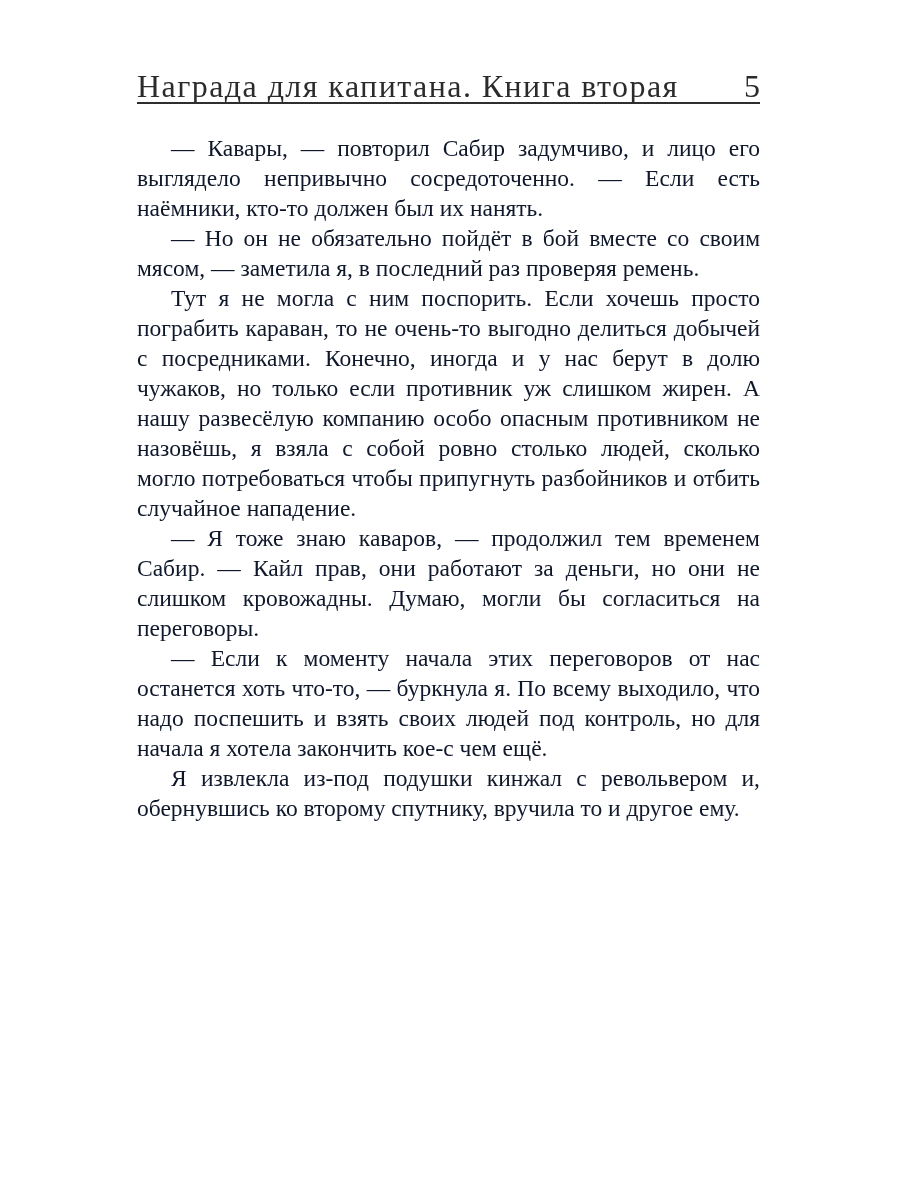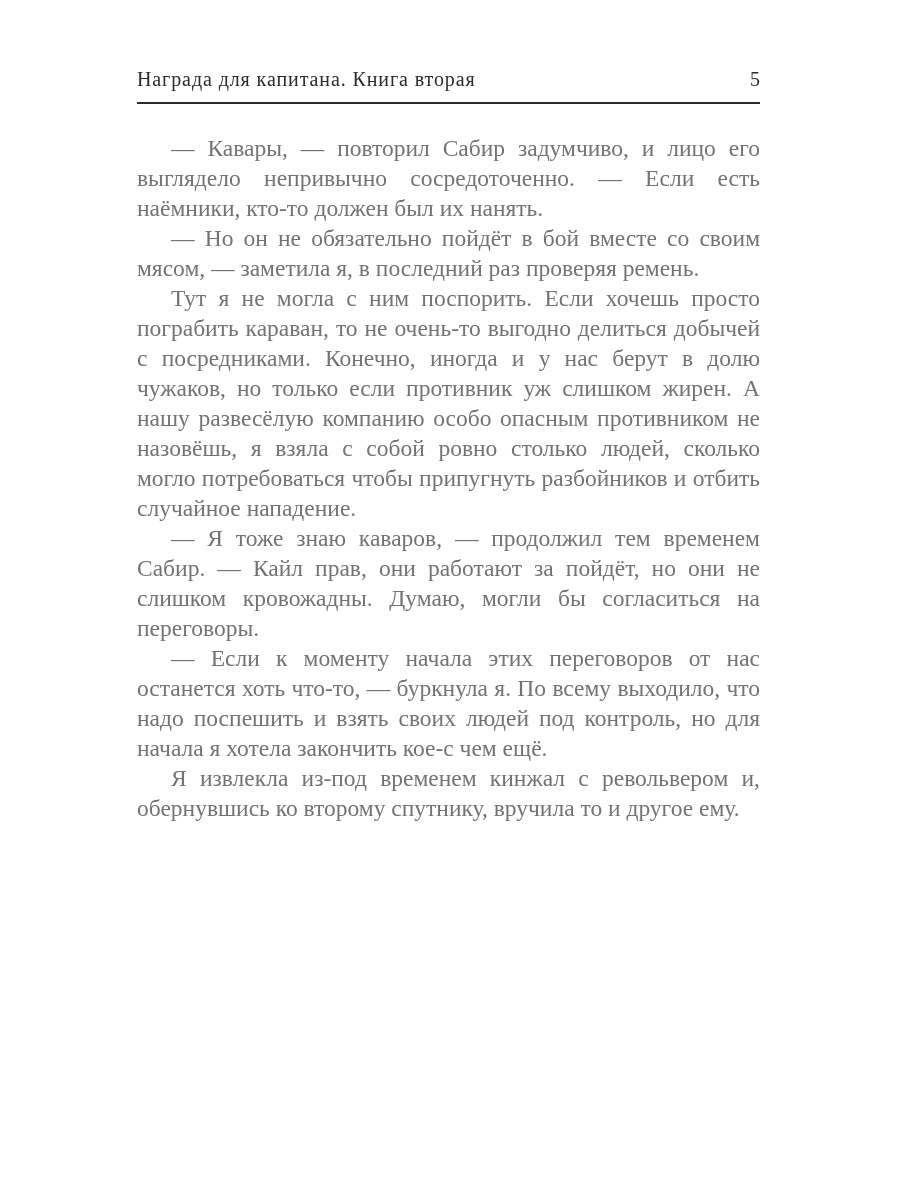--- a/index.html
+++ b/index.html
@@ -19,21 +19,21 @@
     font-family: "Liberation Serif", "DejaVu Serif", serif;
   }
   .running-header {
     position: absolute;
     left: 137px;
     right: 140px;
     top: 68px;
     display: flex;
     justify-content: space-between;
     align-items: flex-start;
-    font-size: 20px;
+    font-size: 32px;
     letter-spacing: 0.045em;
     color: #2b2b2b;
     white-space: nowrap;
   }
   .header-title { }
   .page-number { letter-spacing: 0; }
   .header-rule {
     position: absolute;
     left: 137px;
     right: 140px;
@@ -41,21 +41,21 @@
     border-top: 2px solid #2e2e2e;
   }
   .body-text {
     position: absolute;
     left: 137px;
     width: 623px;
     top: 133px;
     font-size: 23.5px;
     line-height: 30px;
     text-align: justify;
-    color: #737373;
+    color: #0f172a;
     hyphens: auto;
     -webkit-hyphens: auto;
   }
   .body-text p {
     margin: 0;
     padding: 0;
     text-indent: 34px;
   }
 </style>
 </head>
@@ -64,17 +64,17 @@
 <div class="book-page">
   <div class="running-header">
     <span class="header-title">Награда для капитана. Книга вторая</span>
     <span class="page-number">5</span>
   </div>
   <div class="header-rule"></div>
   <div class="body-text">
     <p>— Кавары, — повторил Сабир задумчиво, и лицо его выглядело непривычно сосредоточенно. — Если есть наёмники, кто-то должен был их нанять.</p>
     <p>— Но он не обязательно пойдёт в бой вместе со своим мясом, — заметила я, в последний раз проверяя ремень.</p>
     <p>Тут я не могла с ним поспорить. Если хочешь просто пограбить караван, то не очень-то выгодно делиться добычей с посредниками. Конечно, иногда и у нас берут в долю чужаков, но только если противник уж слишком жирен. А нашу развесёлую компанию особо опасным противником не назовёшь, я взяла с собой ровно столько людей, сколько могло потребоваться чтобы припугнуть разбойников и отбить случайное нападение.</p>
-    <p>— Я тоже знаю каваров, — продолжил тем временем Сабир. — Кайл прав, они работают за пойдёт, но они не слишком кровожадны. Думаю, могли бы согласиться на переговоры.</p>
+    <p>— Я тоже знаю каваров, — продолжил тем временем Сабир. — Кайл прав, они работают за деньги, но они не слишком кровожадны. Думаю, могли бы согласиться на переговоры.</p>
     <p>— Если к моменту начала этих переговоров от нас останется хоть что-то, — буркнула я. По всему выходило, что надо поспешить и взять своих людей под контроль, но для начала я хотела закончить кое-с чем ещё.</p>
-    <p>Я извлекла из-под временем кинжал с револьвером и, обернувшись ко второму спутнику, вручила то и другое ему.</p>
+    <p>Я извлекла из-под подушки кинжал с револьвером и, обернувшись ко второму спутнику, вручила то и другое ему.</p>
   </div>
 </div>
 
 </body></html>

